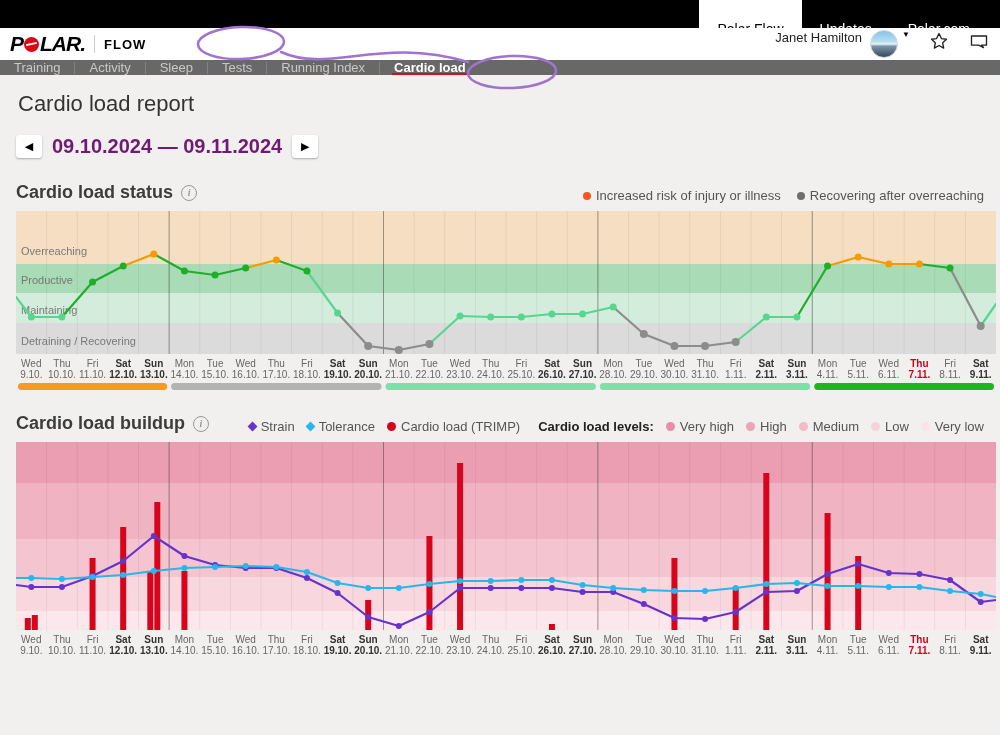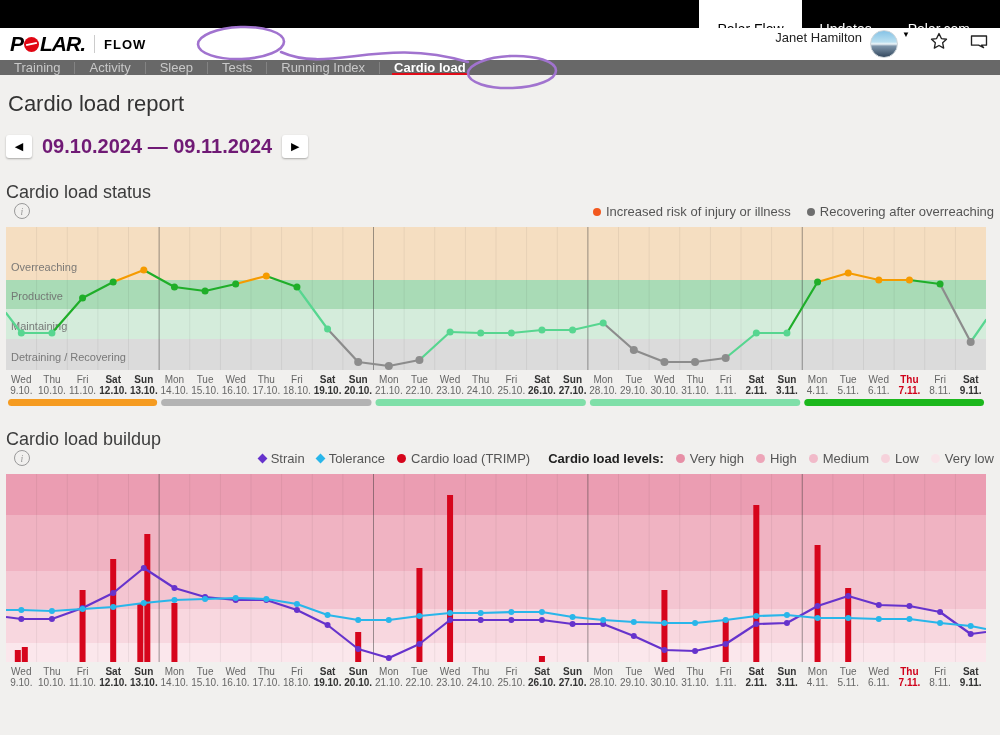--- a/index.html
+++ b/index.html
@@ -27,31 +27,31 @@
   .icon-btn{width:22px;height:22px;margin-left:10px;display:flex;align-items:center;justify-content:center;cursor:pointer;}
   
   .subnav{height:15px;background:#686868;display:flex;align-items:center;}
   .subnav-item{font-size:13px;color:#c9c9c9;padding:0 14px;height:100%;display:flex;align-items:center;position:relative;cursor:pointer;}
   .subnav-sep{width:1px;height:12px;background:rgba(255,255,255,.18);}
   .subnav-item.active{color:#fff;font-weight:bold;}
   .subnav-item.active::after{content:"";position:absolute;left:12px;right:12px;bottom:0;height:2px;background:#e00b18;}
   
   .annotation{position:absolute;top:0;left:0;z-index:60;pointer-events:none;}
   
-  .content{padding:0 6px;}
+  .content{padding:0 16px;}
   .page-title{font-size:22px;color:#333;font-weight:400;margin:16px 0 0 2px;}
   .date-row{display:flex;align-items:center;margin-top:18px;}
   .btn-arrow{width:26px;height:23px;background:#fff;border-radius:3px;box-shadow:0 1px 2px rgba(0,0,0,.3);display:flex;align-items:center;justify-content:center;font-size:11px;color:#000;cursor:pointer;}
   .date-range{font-size:20px;font-weight:bold;color:#701a75;margin:0 10px;}
   .btn-group{margin-left:auto;display:flex;border-radius:3px;overflow:hidden;box-shadow:0 1px 2px rgba(0,0,0,.25);background:#fff;}
   .btn-group .btn{padding:0 13px;line-height:27px;font-size:12px;font-weight:bold;color:#222;border-left:1px solid #e2e2e2;cursor:pointer;white-space:nowrap;}
   .btn-group .btn:first-child{border-left:none;}
   .btn-group .btn.primary{background:#d0021b;color:#fff;}
   .section-head{display:flex;align-items:flex-end;margin-top:24px;}
-  .section-title{font-size:18px;font-weight:400;color:#3c3c3c;display:flex;flex-direction:column;}
+  .section-title{font-size:18px;font-weight:700;color:#3c3c3c;display:flex;align-items:center;}
   .info-icon{width:14px;height:14px;border:1px solid #999;border-radius:50%;color:#999;font-size:10px;font-family:"Liberation Serif",serif;font-style:italic;display:flex;align-items:center;justify-content:center;margin-left:8px;cursor:pointer;}
   .legend{margin-left:auto;display:flex;align-items:center;gap:16px;font-size:13px;color:#555;}
   .legend .item{display:flex;align-items:center;gap:5px;white-space:nowrap;}
   .dot{width:8px;height:8px;border-radius:50%;display:inline-block;}
   .diamond{width:7px;height:7px;transform:rotate(45deg);display:inline-block;}
   .levels-label{font-weight:bold;color:#222;margin-left:6px;}
   svg.chart{display:block;margin-top:8px;}
   .week-status-label{font-size:11px;font-weight:bold;color:#222;margin:3px 0 0 2px;}
 </style>
 </head>

